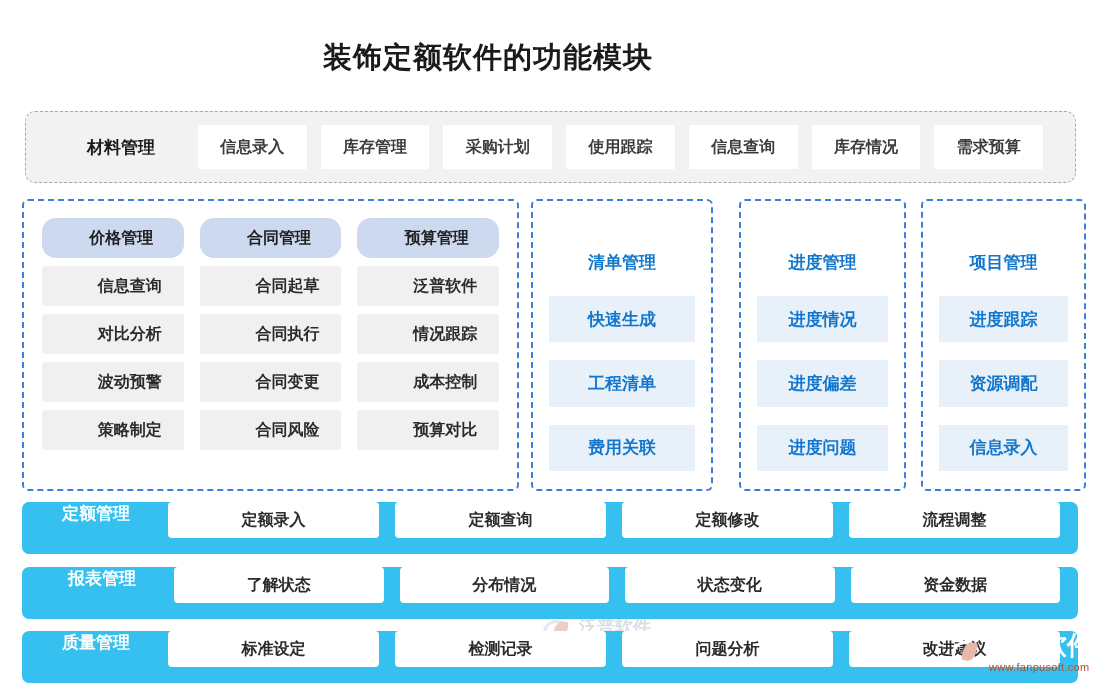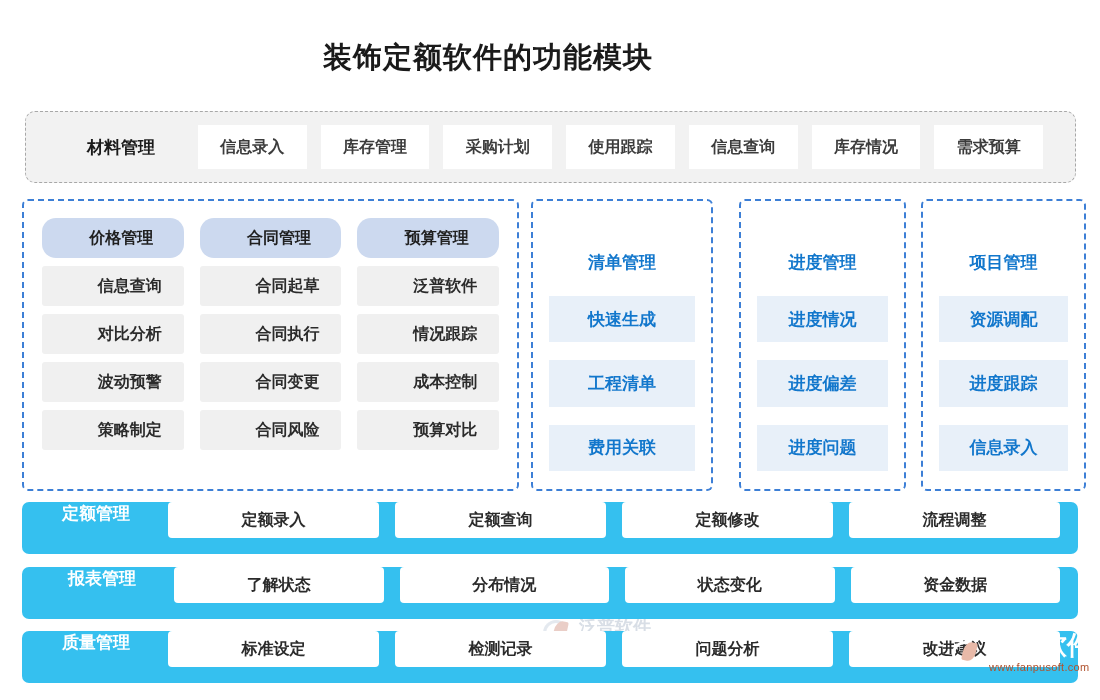--- a/index.html
+++ b/index.html
@@ -202,22 +202,22 @@
         <div class="panel-narrow-title">进度管理</div>
         <div class="chip-blue">进度情况</div>
         <div class="chip-blue">进度偏差</div>
         <div class="chip-blue">进度问题</div>
       </div>
     </div>
 
     <div class="panel panel-n3">
       <div class="panel-narrow-inner">
         <div class="panel-narrow-title">项目管理</div>
+        <div class="chip-blue">进度跟踪</div>
         <div class="chip-blue">资源调配</div>
-        <div class="chip-blue">进度跟踪</div>
         <div class="chip-blue">信息录入</div>
       </div>
     </div>
 
     <div class="wm-mid">
       <div class="wm-logo">
         <div class="ring"></div>
           <div class="leaf"></div>
       </div>
       <div class="wm-text">

